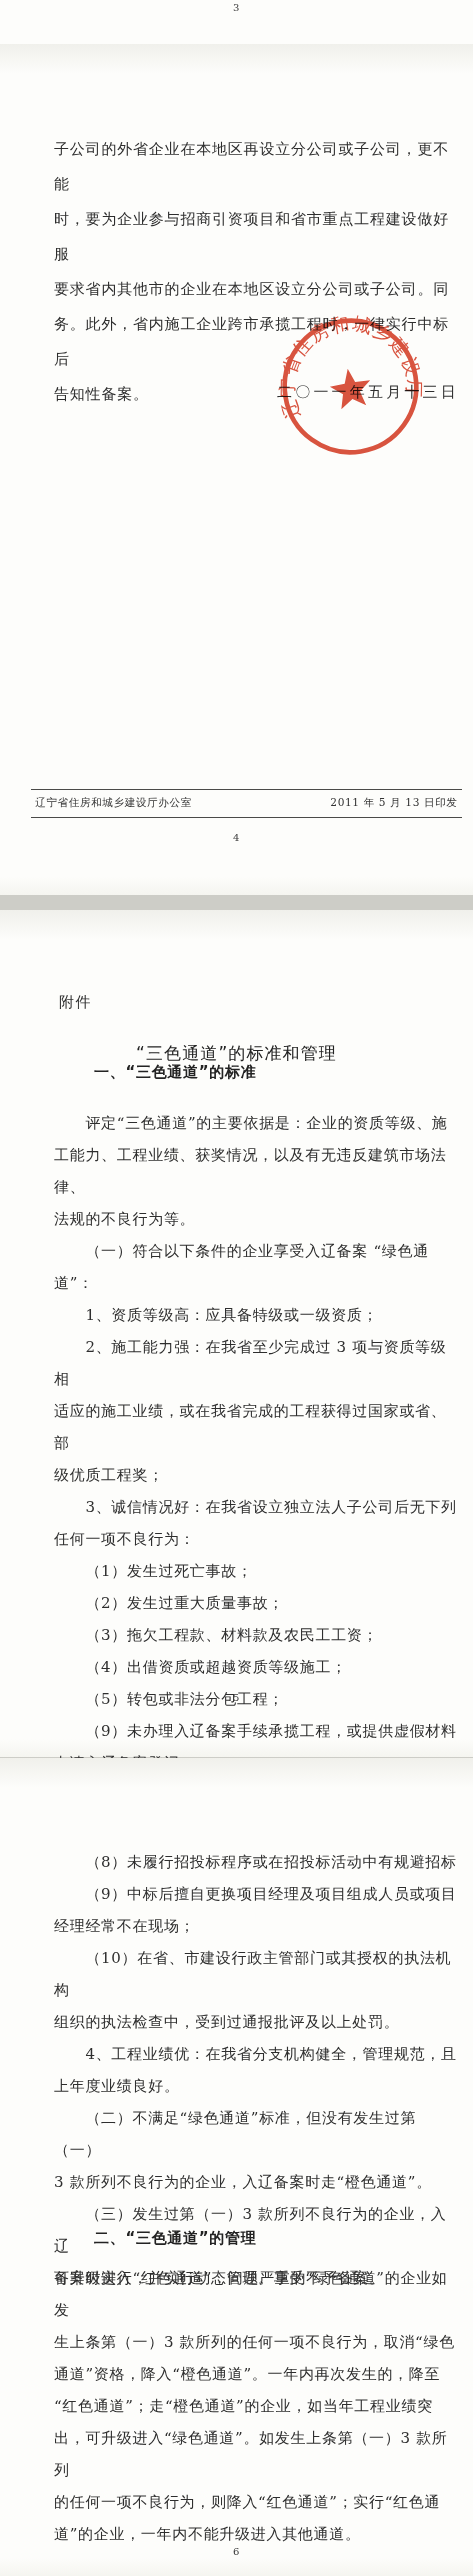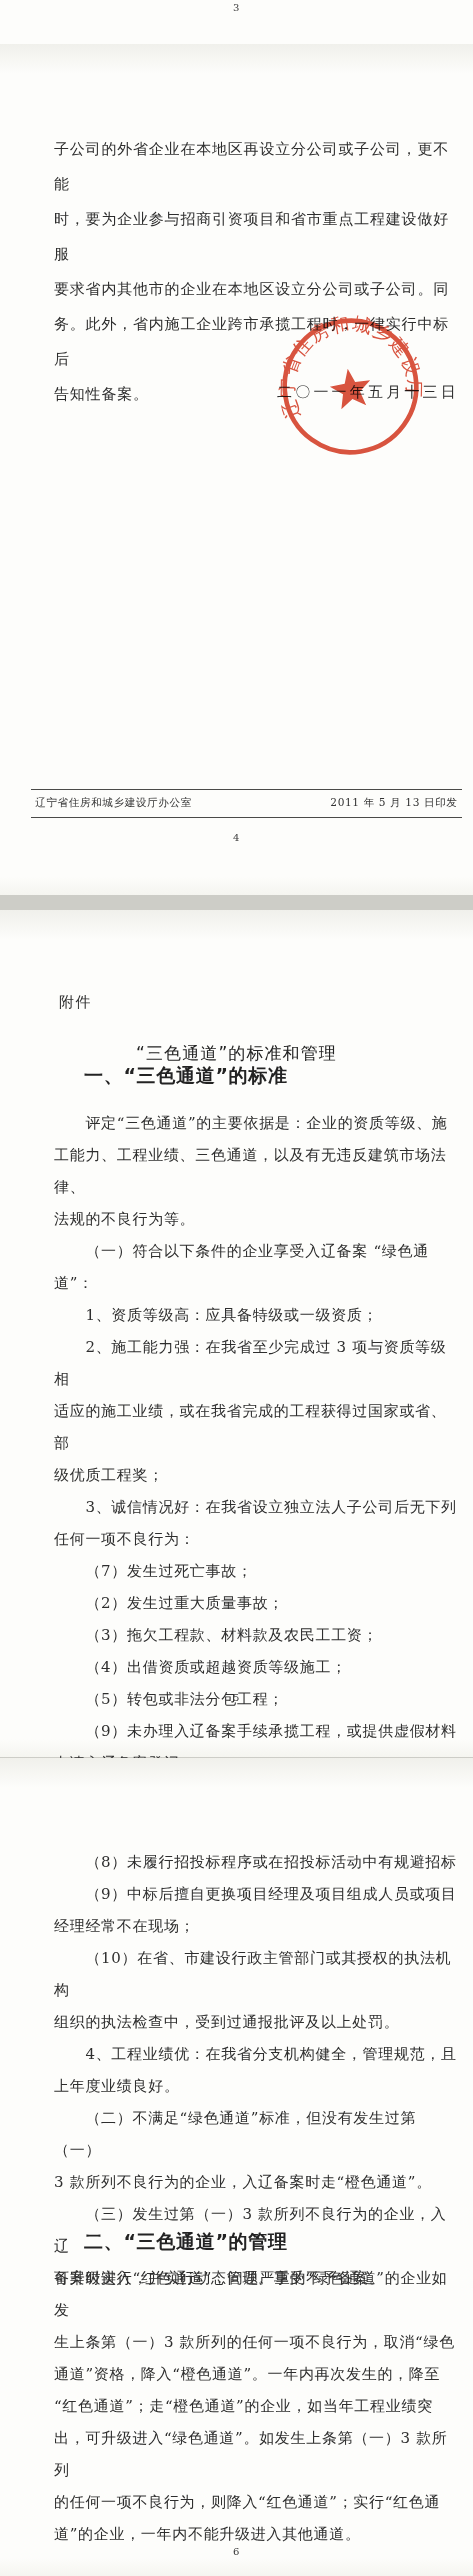--- a/index.html
+++ b/index.html
@@ -39,21 +39,21 @@
   .footer4 { position:absolute; left:31px; right:11.3px; top:745px;
              border-top:1.4px solid #4a4a48; border-bottom:1.4px solid #4a4a48;
              display:flex; justify-content:space-between; align-items:center;
              padding:6.4px 4.2px 6.4px 4.2px; font-size:10.6px; letter-spacing:0.6px; color:#333; }
 
   
   .attach5 { position:absolute; left:59px; top:83px; font-size:15px; letter-spacing:1.4px; }
   .title5 { position:absolute; left:0; right:0; top:112px; text-align:center;
             font-size:17px; font-weight:400; letter-spacing:1.1px; color:#222;
             font-family:"DejaVu Sans","Liberation Sans",sans-serif;margin-top:20px; }
-  .headsec { position:absolute; left:54px; right:14px; font-size:19px; font-weight:700;
+  .headsec { position:absolute; left:64px; right:14px; font-size:15px; font-weight:700;
              color:#232323; letter-spacing:0.7px; text-indent:30px;
              font-family:"DejaVu Sans","Liberation Sans",sans-serif; }
   .h5 { top:153px; }
   .body5 { top:197px; font-size:15px; line-height:32px; letter-spacing:0.7px; }
 
   
   .body6a { top:88px; font-size:15px; line-height:32px; letter-spacing:0.7px; }
   .h6 { top:471px; }
   .body6b { top:504px; font-size:15px; line-height:32px; letter-spacing:0.7px; }
 </style>
@@ -101,30 +101,30 @@
 
   <section class="page p5">
     <div class="attach5">附件</div>
 
     <div class="title5">“三色通道”的标准和管理</div>
 
     <div class="headsec h5">一、“三色通道”的标准</div>
 
     <div class="textblock body5">
         <div class="line">　　评定“三色通道”的主要依据是：企业的资质等级、施</div>
-        <div class="line">工能力、工程业绩、三色通道，以及有无违反建筑市场法律、</div>
+        <div class="line">工能力、工程业绩、获奖情况，以及有无违反建筑市场法律、</div>
         <div class="line">法规的不良行为等。</div>
         <div class="line">　　（一）符合以下条件的企业享受入辽备案 “绿色通道”：</div>
         <div class="line">　　1、资质等级高：应具备特级或一级资质；</div>
         <div class="line">　　2、施工能力强：在我省至少完成过 3 项与资质等级相</div>
         <div class="line">适应的施工业绩，或在我省完成的工程获得过国家或省、部</div>
         <div class="line">级优质工程奖；</div>
         <div class="line">　　3、诚信情况好：在我省设立独立法人子公司后无下列</div>
         <div class="line">任何一项不良行为：</div>
-        <div class="line">　　（7）发生过死亡事故；</div>
+        <div class="line">　　（1）发生过死亡事故；</div>
         <div class="line">　　（2）发生过重大质量事故；</div>
         <div class="line">　　（3）拖欠工程款、材料款及农民工工资；</div>
         <div class="line">　　（4）出借资质或超越资质等级施工；</div>
         <div class="line">　　（5）转包或非法分包工程；</div>
         <div class="line">　　（9）未办理入辽备案手续承揽工程，或提供虚假材料</div>
         <div class="line">申请入辽备案登记；</div>
         <div class="line">　　（7）未取得施工许可手续擅自开工；</div>
       </div>
 
     <div class="pagenum">5</div>

